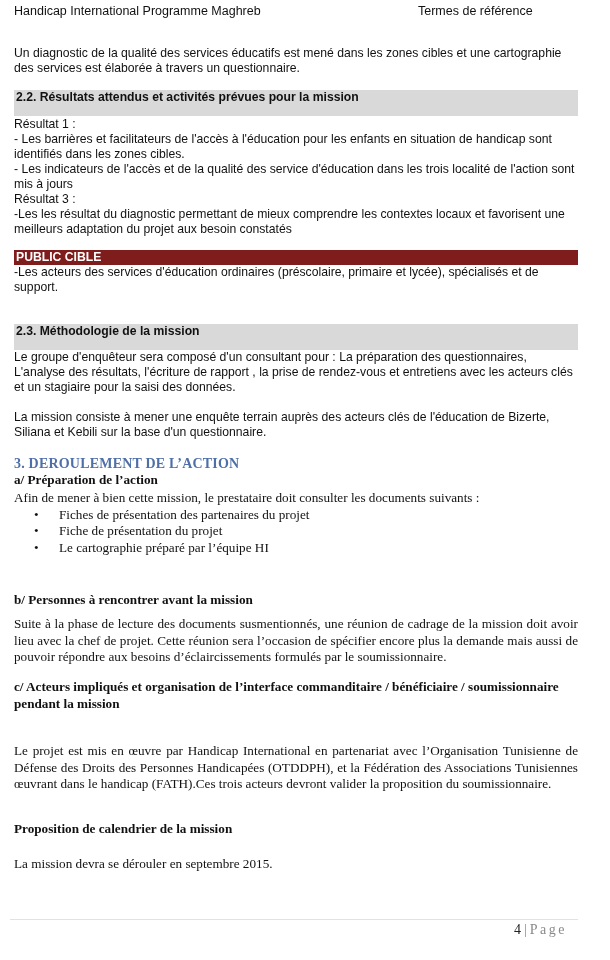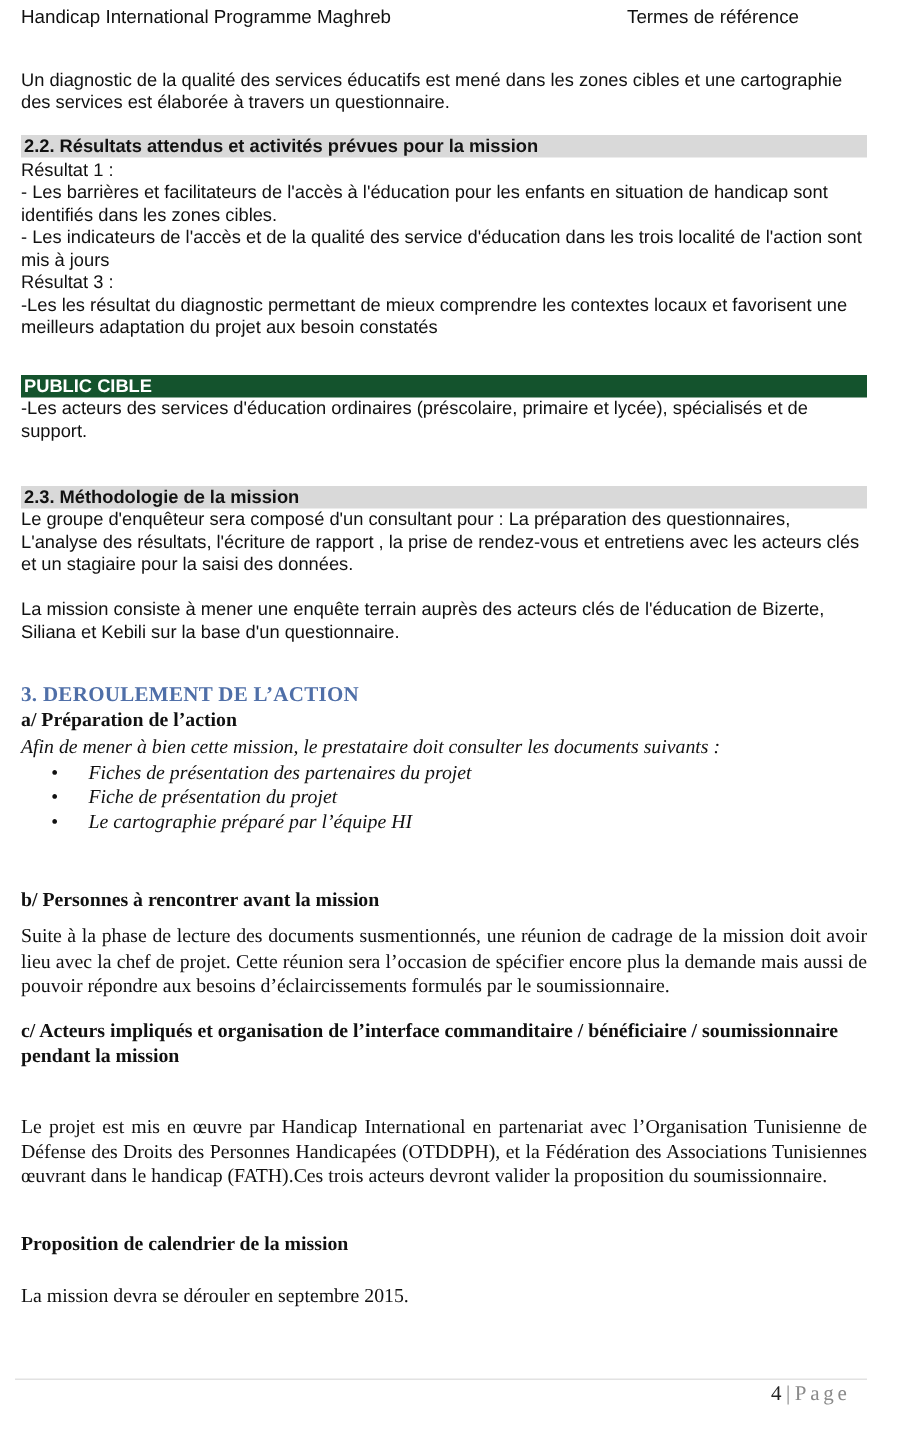--- a/index.html
+++ b/index.html
@@ -5,22 +5,22 @@
   * { margin: 0; padding: 0; box-sizing: border-box; }
   html, body { width: 610px; height: 960px; background: #ffffff; overflow: hidden; }
   body { position: relative; color: #111; }
   .sans { font-family: "Liberation Sans", sans-serif; font-size: 12.2px; line-height: 15px; }
   .serif { font-family: "Liberation Serif", serif; font-size: 13.2px; line-height: 16.5px; }
   .abs { position: absolute; left: 14px; width: 564px; }
 
   .header-left { position: absolute; left: 14px; top: 4px; font-family: "Liberation Sans", sans-serif; font-size: 12.5px; }
   .header-right { position: absolute; left: 418px; top: 4px; font-family: "Liberation Sans", sans-serif; font-size: 12.5px; }
 
-  .gray-bar { background: #d9d9d9; font-weight: bold; padding-left: 2px; height: 15px; line-height: 15px; }
-  .black-bar { background: #14532d; color: #fff; font-weight: bold; padding-left: 2px; height: 15px; line-height: 15px; }
+  .gray-bar { background: #d9d9d9; font-weight: bold; padding-left: 2px; height: 26px; line-height: 15px; }
+  .black-bar { background: #7f1d1d; color: #fff; font-weight: bold; padding-left: 2px; height: 15px; line-height: 15px; }
 
   .blue-heading { color: #4f6fa8; font-weight: bold; font-family: "Liberation Serif", serif; font-size: 14px; letter-spacing: 0.2px; }
   .bold { font-weight: bold; }
   .justify { text-align: justify; }
 
   ul.bullets { list-style: none; }
   ul.bullets li { position: relative; padding-left: 45px; }
   ul.bullets li::before { content: "\2022"; position: absolute; left: 20px; top: 0; }
 
   .footer-line { position: absolute; left: 10px; top: 919px; width: 568px; height: 1px; background: #e2e2e2; }
@@ -58,21 +58,21 @@
   <div class="gray-bar">2.3. Méthodologie de la mission</div>
   <div>Le groupe d'enquêteur sera composé d'un consultant pour : La préparation des questionnaires, L'analyse des résultats, l'écriture de rapport , la  prise de rendez-vous et entretiens avec les acteurs clés et un stagiaire pour la saisi des données.</div>
   <div style="margin-top:15px;">La mission consiste à mener une enquête terrain auprès des acteurs clés de l'éducation de Bizerte, Siliana et Kebili sur la base d'un questionnaire.</div>
 </div>
 
 <div class="abs" style="top:456px;">
   <div class="blue-heading">3. DEROULEMENT DE L’ACTION</div>
   <div class="serif bold">a/ Préparation de l’action</div>
 </div>
 
-<div class="abs serif" style="top:490px;font-style:italic;">
+<div class="abs serif" style="top:490px;">
   <div>Afin de mener à bien cette mission, le prestataire doit consulter les documents suivants :</div>
   <ul class="bullets">
     <li>Fiches de présentation des partenaires du projet</li>
     <li>Fiche de présentation du projet</li>
     <li>Le cartographie préparé par l’équipe HI</li>
   </ul>
 </div>
 
 <div class="abs serif bold" style="top:592px;">b/ Personnes à rencontrer avant la mission</div>
 <div class="abs serif justify" style="top:616px;">Suite à la phase de lecture des documents susmentionnés, une réunion de cadrage de la mission doit avoir lieu avec la chef de projet. Cette réunion sera l’occasion de spécifier encore plus la demande mais aussi de pouvoir répondre aux besoins d’éclaircissements formulés par le soumissionnaire.</div>

